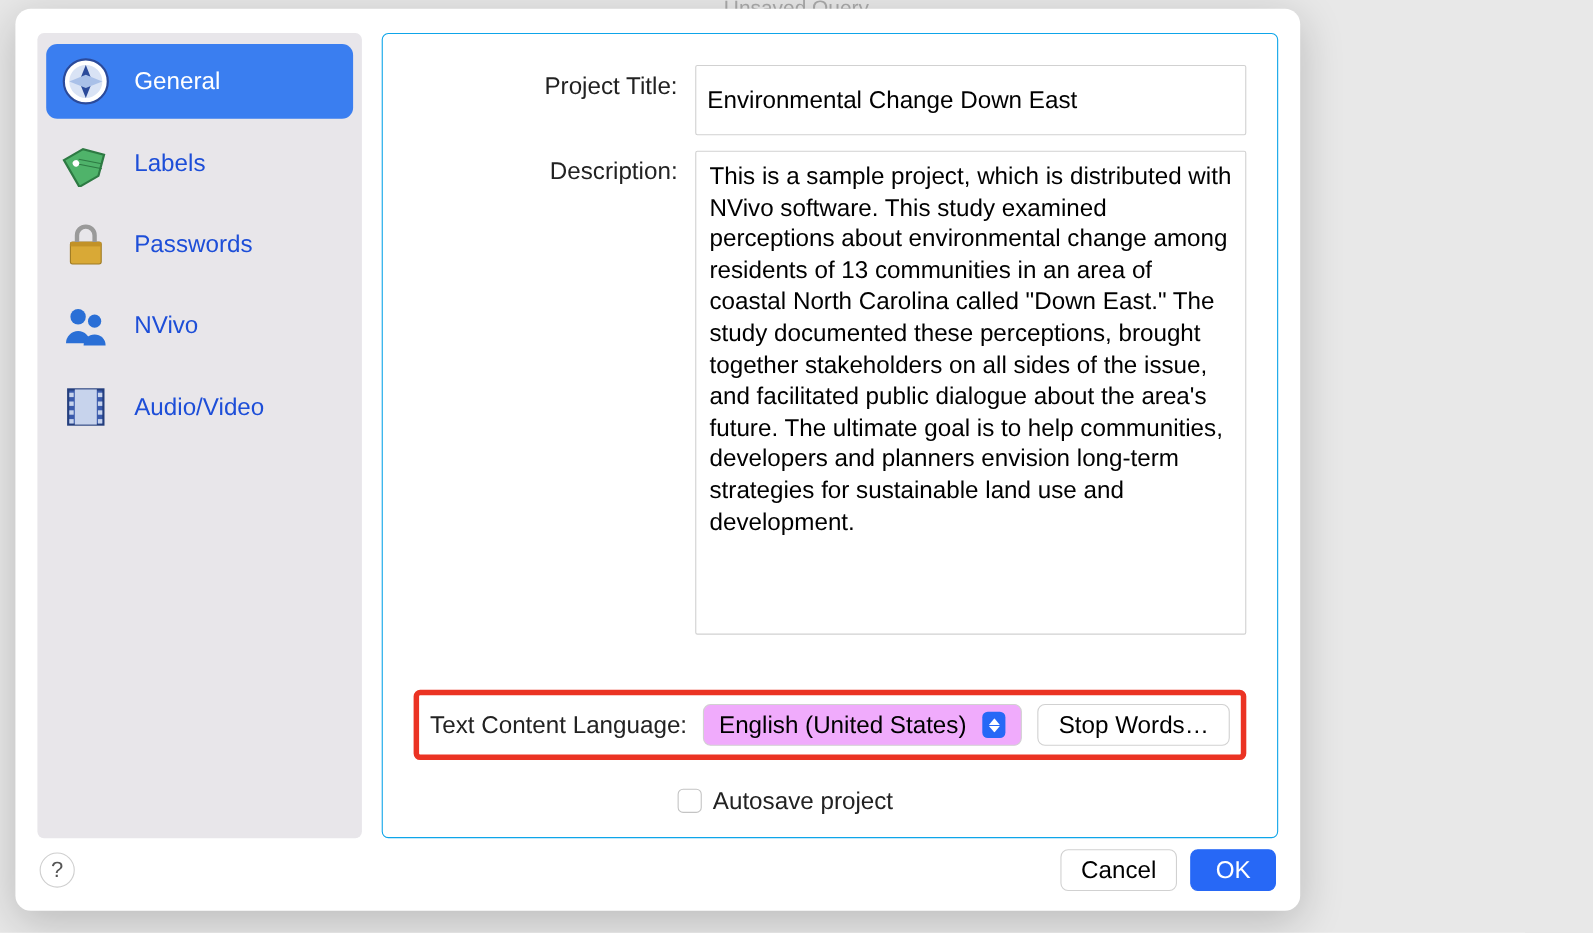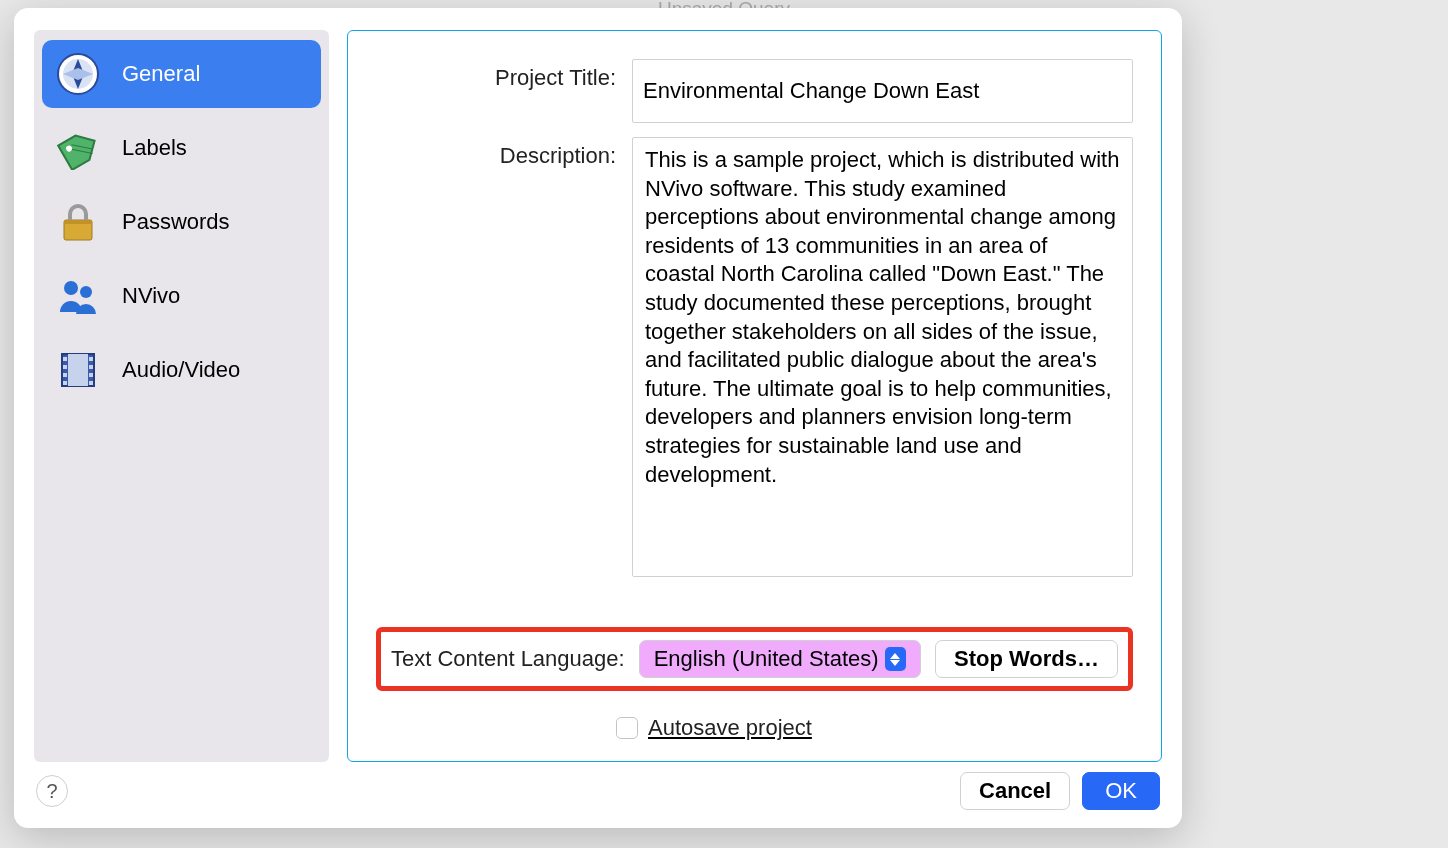--- a/index.html
+++ b/index.html
@@ -44,21 +44,21 @@
   border-radius: 6px;
   padding: 10px 8px;
 }
 .sidebar-item {
   display: flex;
   align-items: center;
   gap: 22px;
   padding: 12px 14px;
   border-radius: 10px;
   font-size: 22px;
-  color: #000000;
+  color: #1d4ed8;
   cursor: pointer;
   margin-bottom: 6px;
 }
 .sidebar-item.selected {
   background: #3a7ef0;
   color: #fff;
 }
 .sidebar-icon {
   width: 44px;
   height: 44px;
@@ -149,30 +149,28 @@
 .select-arrows svg { display: block; }
 .mac-button {
   background: #fff;
   border: 1px solid #d1d1d1;
   border-radius: 7px;
   padding: 5px 18px;
   font-size: 22px;
   cursor: pointer;
   font-family: inherit;
   white-space: nowrap;
-  font-weight: bold;
 }
 .autosave-row {
   display: flex;
   align-items: center;
   justify-content: flex-start;
   gap: 10px;
   margin-top: 24px;
   margin-left: 240px;
-  text-decoration: underline;
 }
 .mac-checkbox {
   width: 22px;
   height: 22px;
   border: 1px solid #c4c4c4;
   border-radius: 5px;
   background: #fff;
   cursor: pointer;
 }
 .autosave-label {

